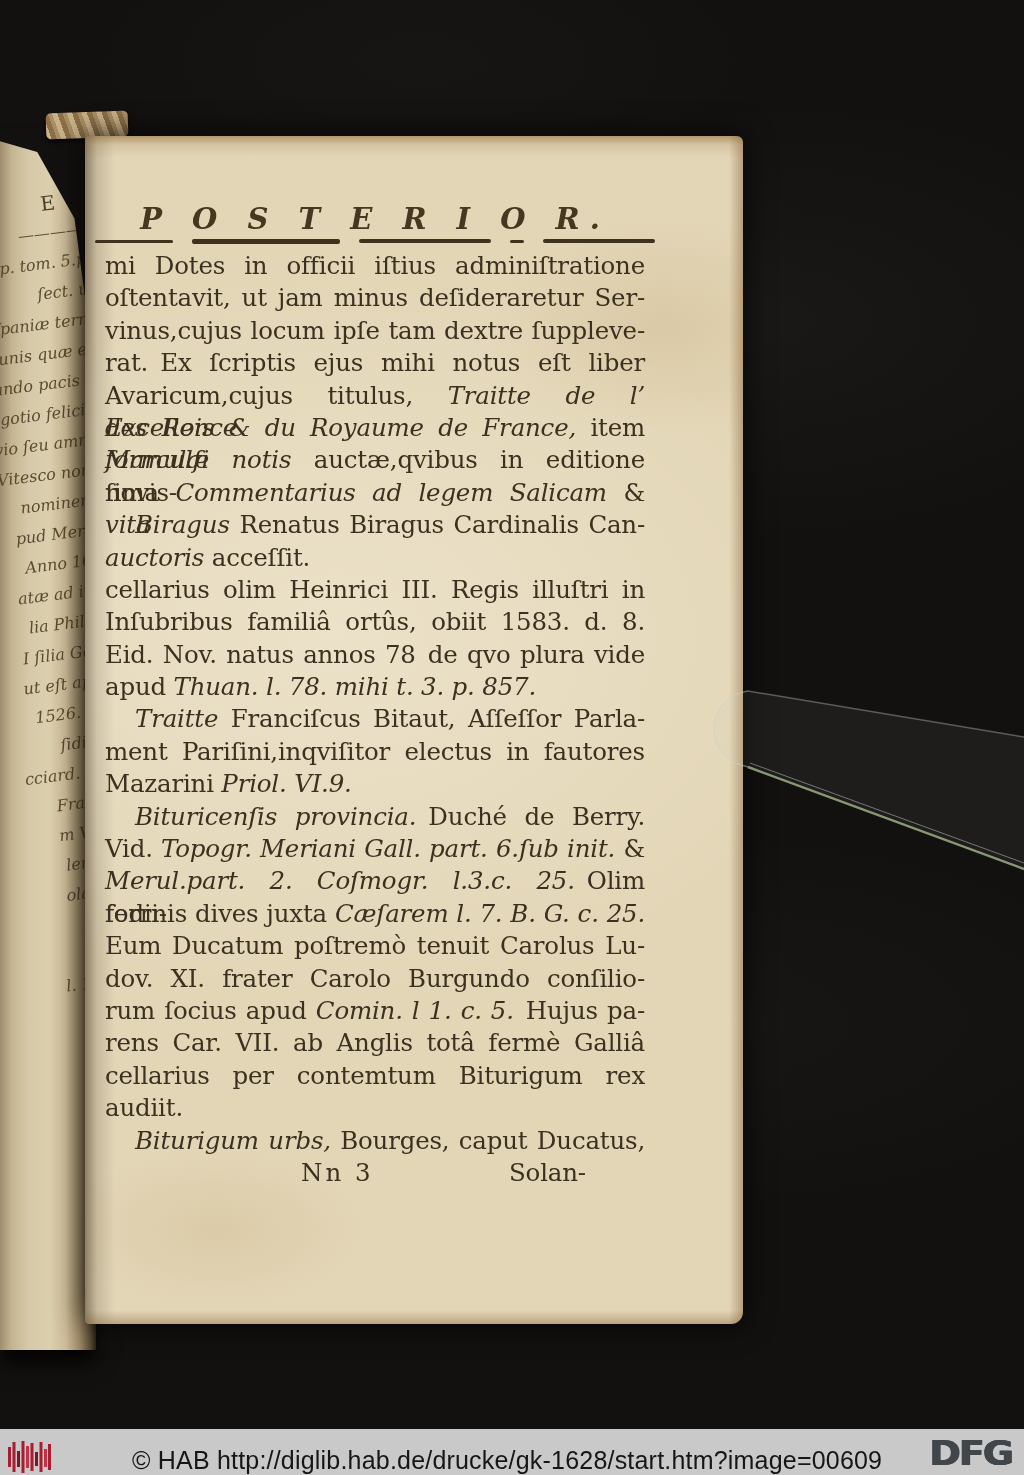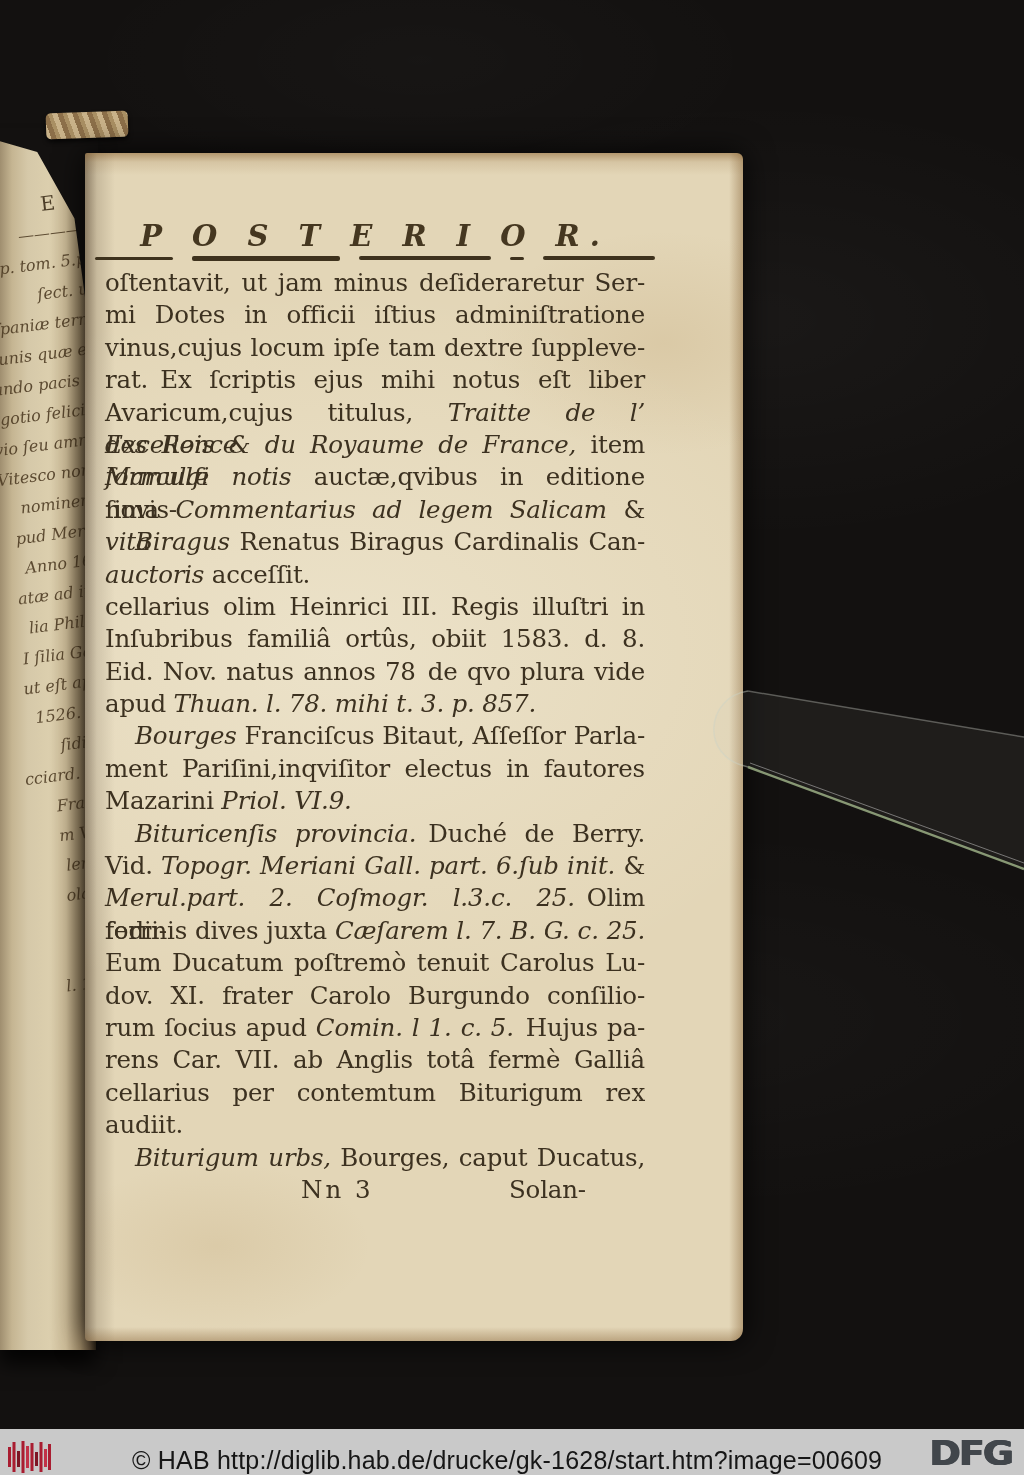--- a/index.html
+++ b/index.html
@@ -37,21 +37,21 @@
     clip-path:polygon(0 0,100% 0,100% 100%,76% 34%,38% 9%,0 5%);
   }
   #headband{
     position:absolute;left:46px;top:112px;width:82px;height:26px;z-index:3;
     transform:rotate(-2deg);border-radius:5px;
     background:repeating-linear-gradient(72deg,#c9b289 0 5px,#8c6f49 5px 10px,#a98f63 10px 14px);
     box-shadow:0 3px 4px rgba(0,0,0,0.65);
   }
   
   #page{
-    position:absolute;left:85px;top:153px;width:658px;height:1188px;z-index:4;
+    position:absolute;left:85px;top:136px;width:658px;height:1188px;z-index:4;
     border-radius:2px 6px 12px 4px;
     background-color:#e3d6b7;
     background-image:
       radial-gradient(ellipse 800px 560px at 38% 42%, rgba(252,248,234,0.35), transparent 65%),
       radial-gradient(ellipse 260px 160px at 88% 16%, rgba(165,125,65,0.14), transparent 70%),
       radial-gradient(ellipse 220px 120px at 20% 92%, rgba(160,120,60,0.12), transparent 70%),
       linear-gradient(180deg, rgba(138,98,48,0.55) 0px, rgba(138,98,48,0.15) 9px, rgba(138,98,48,0) 22px),
       linear-gradient(0deg, rgba(128,92,48,0.4) 0px, rgba(128,92,48,0) 14px),
       linear-gradient(270deg, rgba(128,92,48,0.45) 0px, rgba(128,92,48,0) 14px),
       linear-gradient(90deg, rgba(55,38,20,0.5) 0px, rgba(55,38,20,0.16) 12px, rgba(55,38,20,0) 30px);
@@ -151,35 +151,35 @@
   <div id="page">
     <div id="page-header">P O S T E R I O R.</div>
     <div id="header-rule">
       <div class="rule-seg"></div>
       <div class="rule-seg"></div>
       <div class="rule-seg"></div>
       <div class="rule-seg"></div>
       <div class="rule-seg"></div>
     </div>
     <div id="text-block">
+        <div class="line"><span class="r">mi Dotes in officii iſtius adminiſtratione</span></div>
         <div class="line"><span class="r">oſtentavit, ut jam minus deſideraretur Ser-</span></div>
-        <div class="line"><span class="r">mi Dotes in officii iſtius adminiſtratione</span></div>
         <div class="line"><span class="r">vinus,cujus locum ipſe tam dextre ſuppleve-</span></div>
         <div class="line"><span class="r">rat. Ex ſcriptis ejus mihi notus eſt liber</span></div>
         <div class="line"><span class="r">Avaricum,cujus titulus, </span><span class="i">Traitte de l’ Excellence</span></div>
         <div class="line"><span class="i">des Rois &amp; du Royaume de France,</span><span class="r"> item </span><span class="i">Marculfi</span></div>
         <div class="line"><span class="i">formulæ notis</span><span class="r"> auctæ,qvibus in editione novis-</span></div>
         <div class="line"><span class="r">ſima </span><span class="i">Commentarius ad legem Salicam</span><span class="r"> &amp; </span><span class="i">vita</span></div>
         <div class="line ind"><span class="i">Biragus</span><span class="r"> Renatus Biragus Cardinalis Can-</span></div>
         <div class="line noj"><span class="i">auctoris</span><span class="r"> acceſſit.</span></div>
         <div class="line"><span class="r">cellarius olim Heinrici III. Regis illuſtri in</span></div>
         <div class="line"><span class="r">Inſubribus familiâ ortûs, obiit 1583. d. 8.</span></div>
         <div class="line"><span class="r">Eid. Nov. natus annos 78 de qvo plura vide</span></div>
         <div class="line noj"><span class="r">apud </span><span class="i">Thuan. l. 78. mihi t. 3. p. 857.</span></div>
-        <div class="line ind"><span class="i">Bourges</span><span class="r"> Franciſcus Bitaut, Aſſeſſor Parla-</span></div>
+        <div class="line ind"><span class="i">Traitte</span><span class="r"> Franciſcus Bitaut, Aſſeſſor Parla-</span></div>
         <div class="line"><span class="r">ment Pariſini,inqviſitor electus in fautores</span></div>
         <div class="line noj"><span class="r">Mazarini </span><span class="i">Priol. VI.9.</span></div>
         <div class="line ind"><span class="i">Bituricenſis provincia.</span><span class="r"> Duché de Berry.</span></div>
         <div class="line"><span class="r">Vid. </span><span class="i">Topogr. Meriani Gall. part. 6.ſub init.</span><span class="r"> &amp;</span></div>
         <div class="line"><span class="i">Merul.part. 2. Coſmogr. l.3.c. 25.</span><span class="r"> Olim ferri-</span></div>
         <div class="line"><span class="r">fodinis dives juxta </span><span class="i">Cæſarem l. 7. B. G. c. 25.</span></div>
         <div class="line"><span class="r">Eum Ducatum poſtremò tenuit Carolus Lu-</span></div>
         <div class="line"><span class="r">dov. XI. frater Carolo Burgundo conſilio-</span></div>
         <div class="line"><span class="r">rum ſocius apud </span><span class="i">Comin. l 1. c. 5.</span><span class="r"> Hujus pa-</span></div>
         <div class="line"><span class="r">rens Car. VII. ab Anglis totâ fermè Galliâ</span></div>

